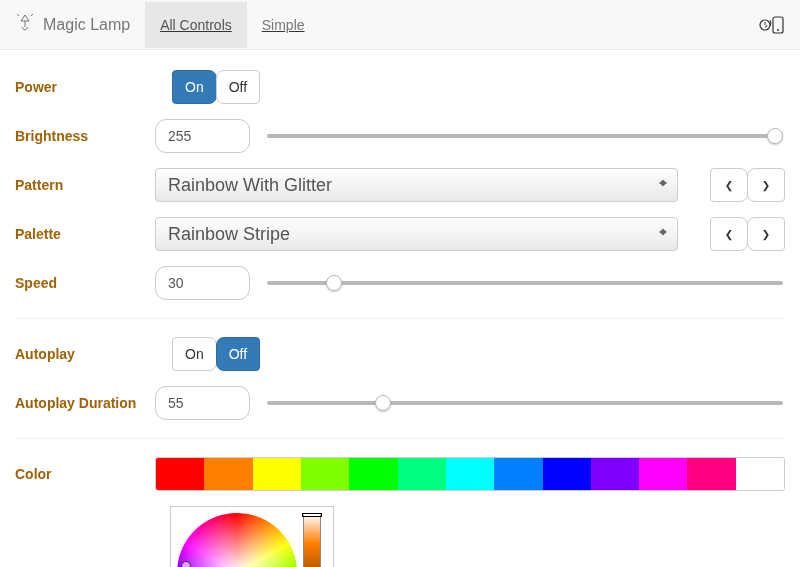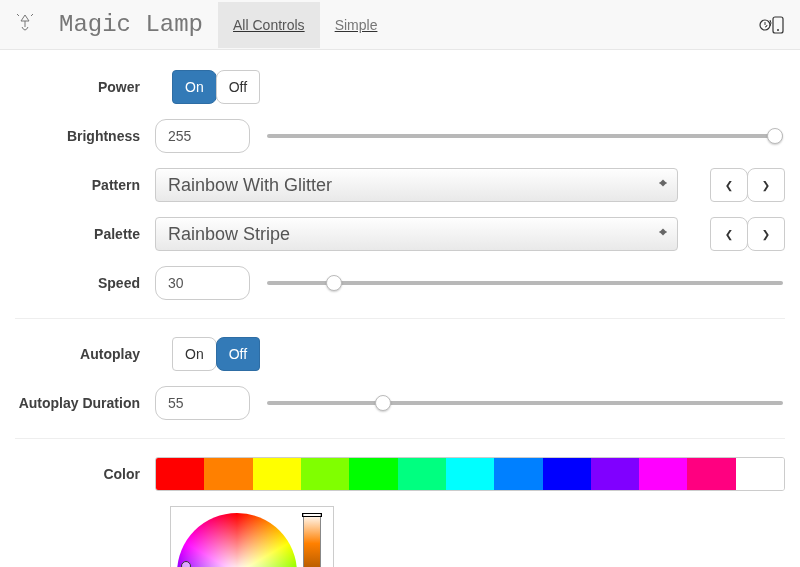--- a/index.html
+++ b/index.html
@@ -16,24 +16,23 @@
     border-bottom: 1px solid #e7e7e7;
     height: 50px;
     display: flex;
     align-items: center;
     padding: 0 15px;
   }
   .navbar-brand {
     display: flex;
     align-items: center;
     color: #777;
-    font-size: 24px;
+    font-size: 16px;
     margin-right: 15px;
-    gap: 24px;
-    font-family: Liberation Mono, monospace;
+    gap: 8px;
   }
   .navbar-nav {
     display: flex;
     flex: 1;
     text-decoration: underline;
   }
   .navbar-nav .nav-item {
     padding: 15px;
     color: #777;
     cursor: pointer;
@@ -50,24 +49,23 @@
   .container {
     padding: 20px 15px 30px 15px;
   }
   .form-row {
     display: flex;
     align-items: center;
     margin-bottom: 15px;
   }
   .row-label {
     width: 140px;
-    text-align: right;
     padding-right: 15px;
     font-weight: 700;
-    color: #404040;
+    color: #a16207;
     font-size: 14px;
   }
   .row-controls {
     flex: 1;
     display: flex;
     align-items: center;
     gap: 15px;
   }
   .btn {
     display: inline-flex;

